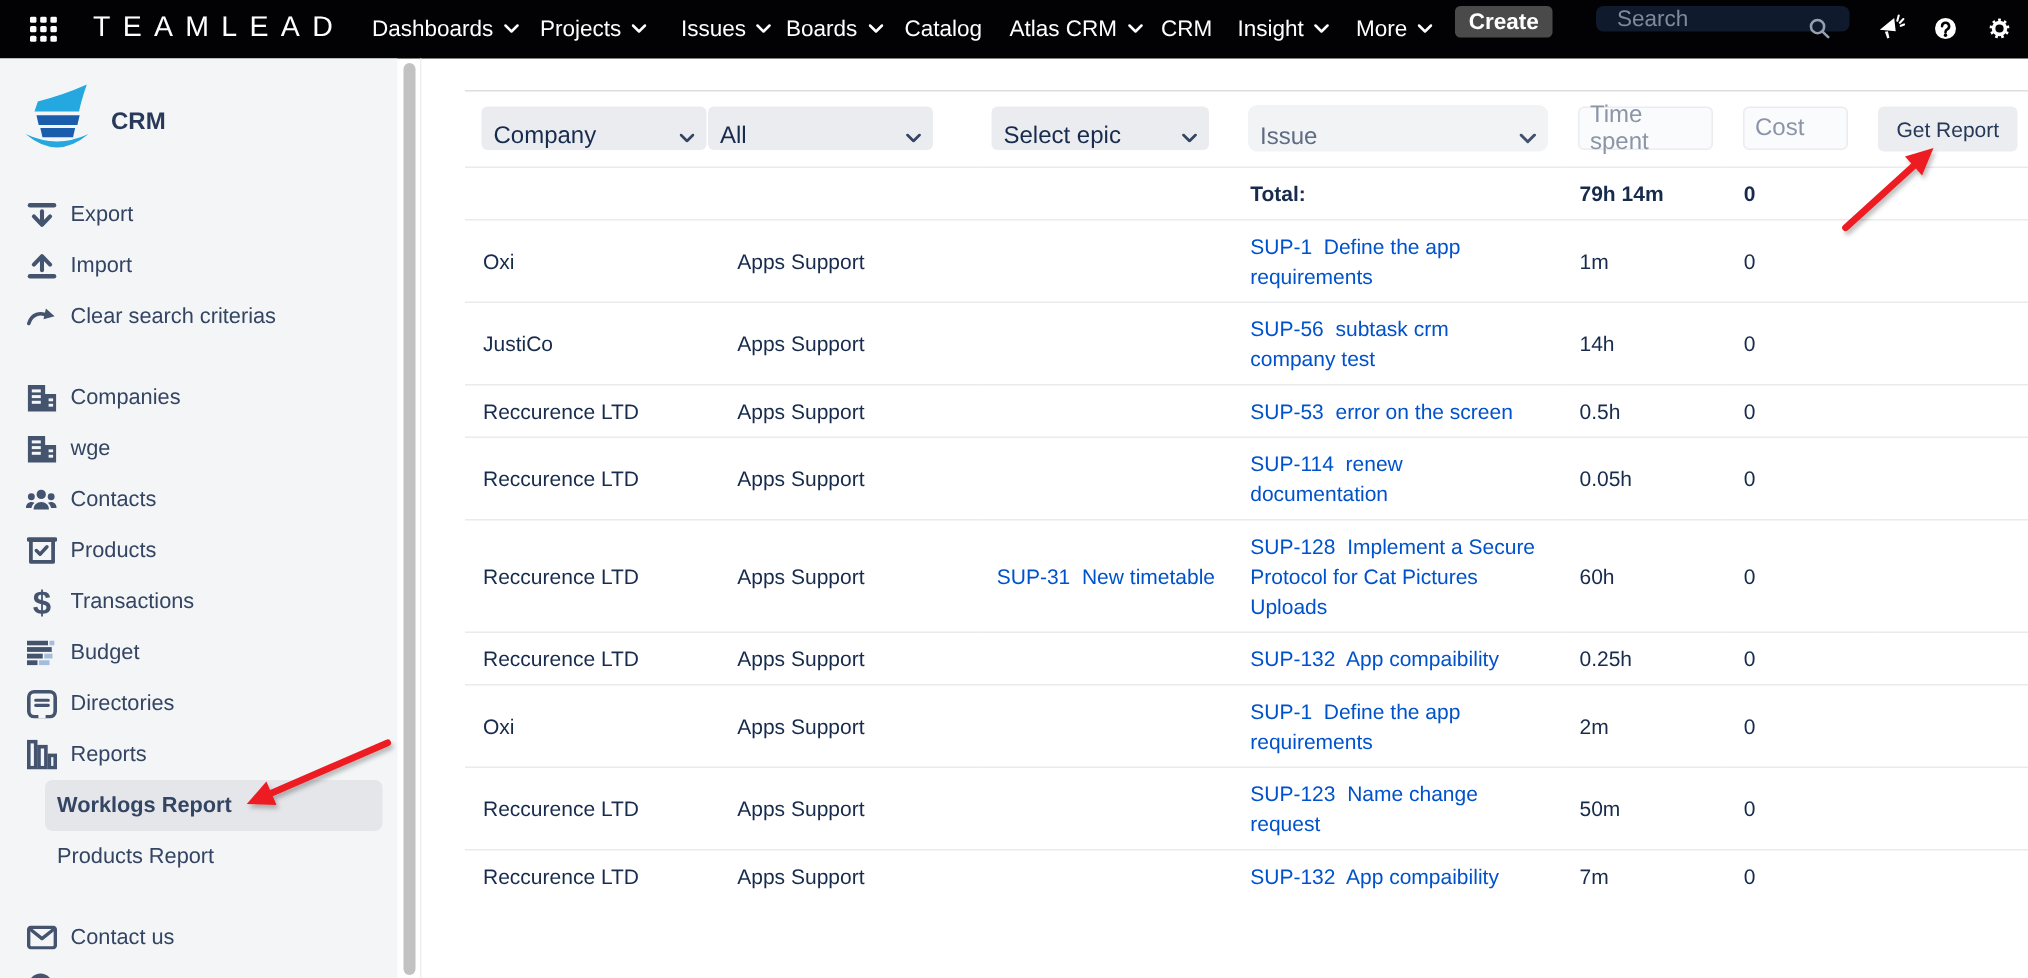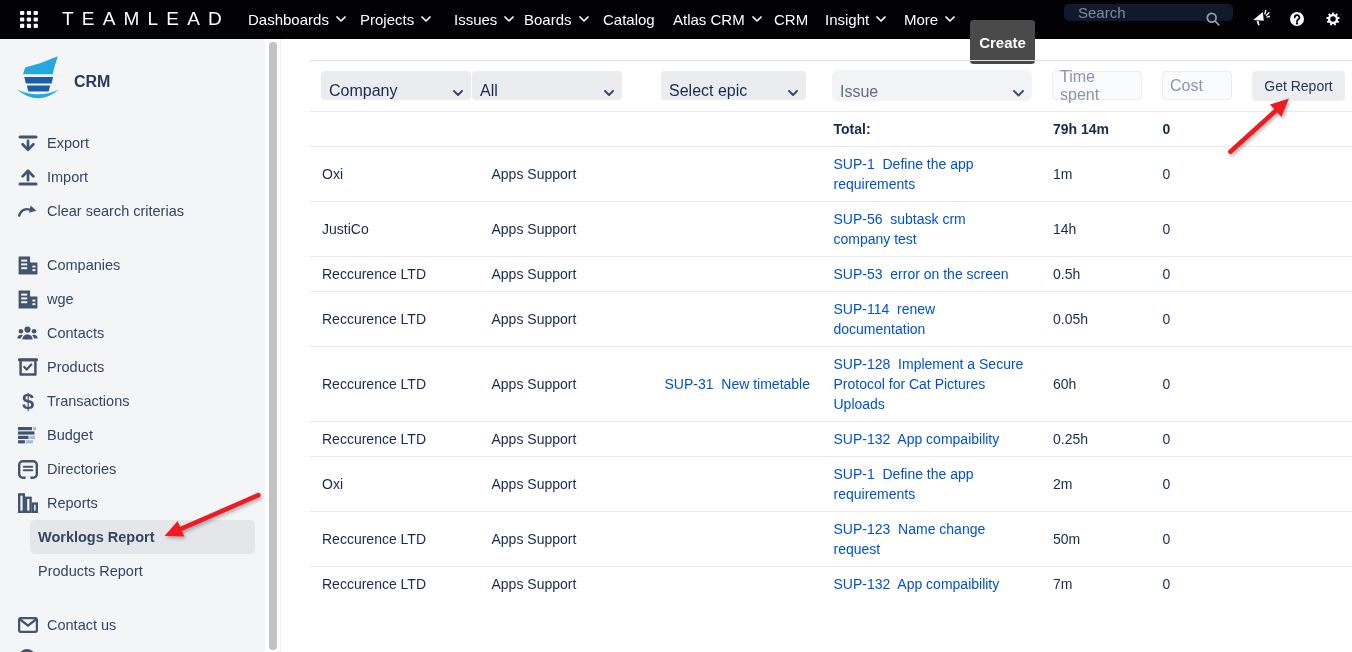--- a/index.html
+++ b/index.html
@@ -62,21 +62,21 @@
   <div class="navitem" style="left:673px;">Atlas CRM <svg width="10" height="6" viewBox="0 0 10 6" fill="none">
         <path d="M1 1l4 4 4-4" stroke="#fff" stroke-width="1.7" stroke-linecap="round" stroke-linejoin="round"></path>
       </svg></div>
   <div class="navitem" style="left:774px;">CRM</div>
   <div class="navitem" style="left:825px;">Insight <svg width="10" height="6" viewBox="0 0 10 6" fill="none">
         <path d="M1 1l4 4 4-4" stroke="#fff" stroke-width="1.7" stroke-linecap="round" stroke-linejoin="round"></path>
       </svg></div>
   <div class="navitem" style="left:904px;">More <svg width="10" height="6" viewBox="0 0 10 6" fill="none">
         <path d="M1 1l4 4 4-4" stroke="#fff" stroke-width="1.7" stroke-linecap="round" stroke-linejoin="round"></path>
       </svg></div>
-  <div class="abs" style="left:970px;top:20px;width:65px;height:44px;background:#4a4a4a;border-radius:3.5px;display:flex;align-items:center;justify-content:center;color:#fff;font-size:15px;font-weight:700;">Create</div>
+  <div class="abs" style="left:970px;top:4px;width:65px;height:21px;background:#4a4a4a;border-radius:3.5px;display:flex;align-items:center;justify-content:center;color:#fff;font-size:15px;font-weight:700;">Create</div>
   <div class="abs" style="left:1064px;top:4px;width:169px;height:17px;background:#0f1b2d;border-radius:5px;display:flex;align-items:center;color:#7e8b9f;font-size:15px;padding-left:14px;">Search
     <svg class="abs" style="left:141px;top:7px" width="16" height="16" viewBox="0 0 16 16" fill="none">
       <circle cx="6.7" cy="6.7" r="4.4" stroke="#97a0ae" stroke-width="1.7"></circle>
       <path d="M10.2 10.2l3.6 3.6" stroke="#97a0ae" stroke-width="1.7" stroke-linecap="round"></path>
     </svg>
   </div>
 
   <svg class="abs" style="left:1252px;top:7px" width="18" height="20" viewBox="0 0 18 20">
     <path d="M1.2 12.9 L10.8 5.0 L11.8 13.8 Z" fill="#fff"></path>
     <path d="M4.6 14.2 L6.2 18.6 L7.6 18.1 L6.6 13.8" fill="#fff"></path>

